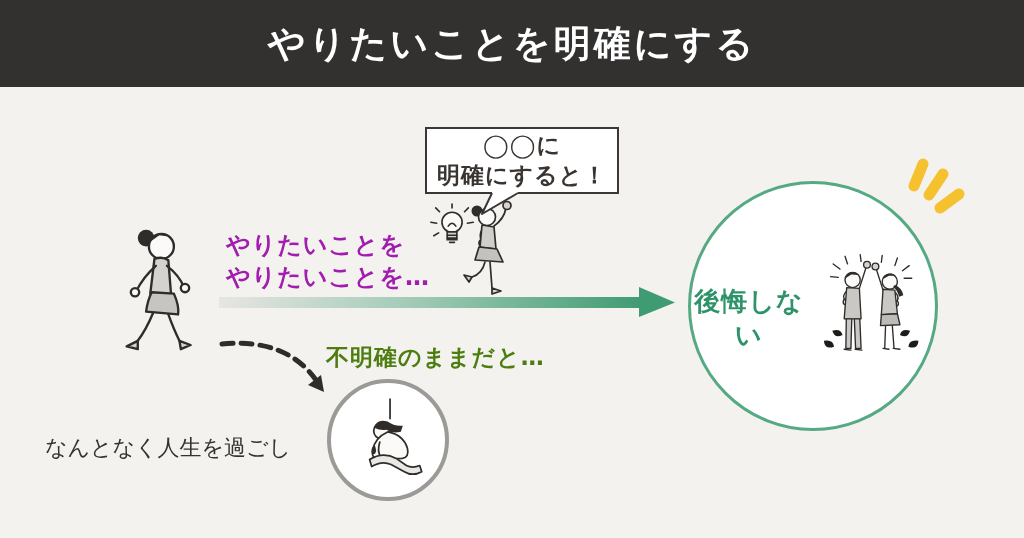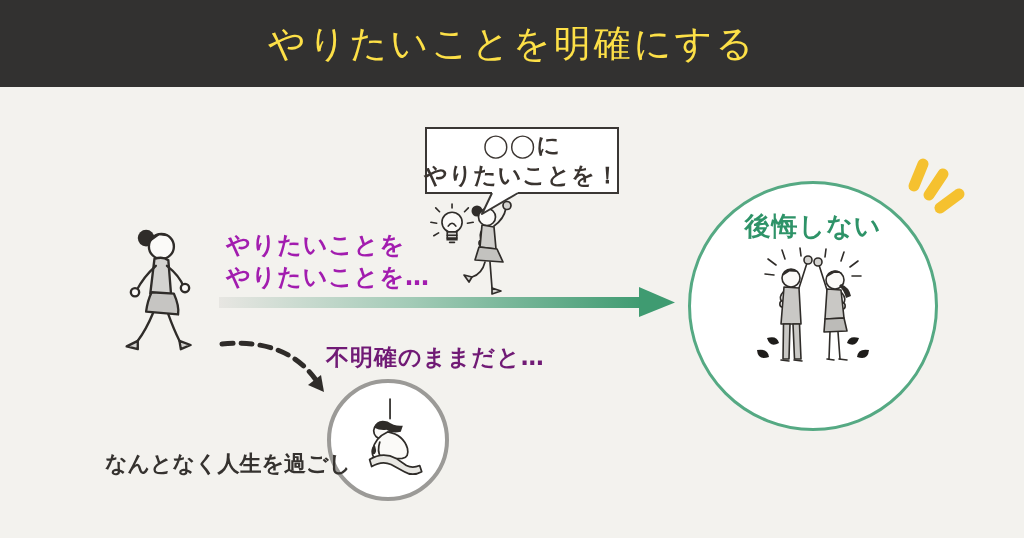--- a/index.html
+++ b/index.html
@@ -1,35 +1,35 @@
 <!DOCTYPE html>
 <html><head>
 <meta charset="utf-8">
 <style>
   html,body{margin:0;padding:0;}
   body{font-family:"DejaVu Sans",sans-serif;background:#e8e7e2;}
   .stage{position:relative;width:1024px;height:538px;background:#f3f2ee;overflow:hidden;}
   .top-banner{position:absolute;left:0;top:0;width:1024px;height:87px;background:#323130;
     display:flex;align-items:center;justify-content:center;}
-  .page-title{color:#fde047;font-size:37px;font-weight:normal;letter-spacing:3px;line-height:1;}
+  .page-title{color:#ffffff;font-size:37px;font-weight:bold;letter-spacing:3px;line-height:1;}
   .clear-label{position:absolute;left:226px;top:229px;color:#a21caf;font-size:24px;
     font-weight:bold;line-height:1.35;letter-spacing:1px;white-space:nowrap;}
   .speech-bubble{position:absolute;left:425px;top:127px;width:194px;height:67px;background:#ffffff;
     border:2px solid #3a3734;box-sizing:border-box;display:flex;flex-direction:column;
     align-items:center;justify-content:center;z-index:3;}
   .speech-bubble .bubble-line{color:#3a3430;font-size:23px;font-weight:bold;line-height:1.3;
     letter-spacing:1px;white-space:nowrap;}
   .bubble-tail{position:absolute;left:478px;top:192px;z-index:4;}
-  .unclear-label{position:absolute;left:326px;top:342px;color:#701a75;font-size:23px;
+  .unclear-label{position:absolute;left:326px;top:342px;color:#4d7c0f;font-size:23px;
     font-weight:bold;letter-spacing:1px;white-space:nowrap;}
-  .negative-outcome-label{position:absolute;left:45px;top:449px;width:306px;text-align:right;
-    color:#35322f;font-size:22px;font-weight:bold;line-height:1.35;}
+  .negative-outcome-label{position:absolute;left:45px;top:433px;width:306px;text-align:left;
+    color:#35322f;font-size:22px;font-weight:normal;line-height:1.35;}
   .outcome-circle-positive{position:absolute;left:688px;top:181px;width:244px;height:244px;
     background:#ffffff;border:3px solid #55a983;border-radius:50%;box-sizing:content-box;
-    display:flex;flex-direction:column;align-items:center;}
+    display:flex;align-items:center;}
   .positive-label{margin-top:26px;text-align:center;color:#2e9368;font-size:26px;
     font-weight:bold;line-height:1.3;letter-spacing:1px;}
   .outcome-circle-negative{position:absolute;left:327px;top:379px;width:114px;height:114px;
     background:#ffffff;border:4px solid #9b9a97;border-radius:50%;
     display:flex;align-items:center;justify-content:center;}
   .abs{position:absolute;}
 </style>
 </head>
 <body>
 
@@ -69,21 +69,21 @@
         <stop offset="0.45" stop-color="#a3cbb7"></stop>
         <stop offset="1" stop-color="#3f9b71"></stop>
       </linearGradient>
     </defs>
     <rect x="0" y="12" width="424" height="11" fill="url(#arrowGrad)"></rect>
     <polygon points="420,2 456,17.5 420,32" fill="#3f9b71"></polygon>
   </svg>
 
   <div class="speech-bubble">
     <div class="bubble-line">◯◯に</div>
-    <div class="bubble-line">やりたいことを！</div>
+    <div class="bubble-line">明確にすると！</div>
   </div>
   <svg class="bubble-tail" width="48" height="24" viewBox="0 0 48 24">
     <polygon points="14,1 40,1 4,22" fill="#ffffff"></polygon>
     <rect x="14" y="0" width="26" height="4" fill="#ffffff"></rect>
     <path d="M14 1 L4 22 L40 1" fill="none" stroke="#3a3734" stroke-width="2" stroke-linejoin="round"></path>
   </svg>
 
   <svg class="abs" style="left:429px;top:203px;" width="48" height="52" viewBox="0 0 50 54">
     <g stroke="#2f2c29" stroke-width="1.7" stroke-linecap="round">
       <path d="M24 5 V1" fill="none"></path>

